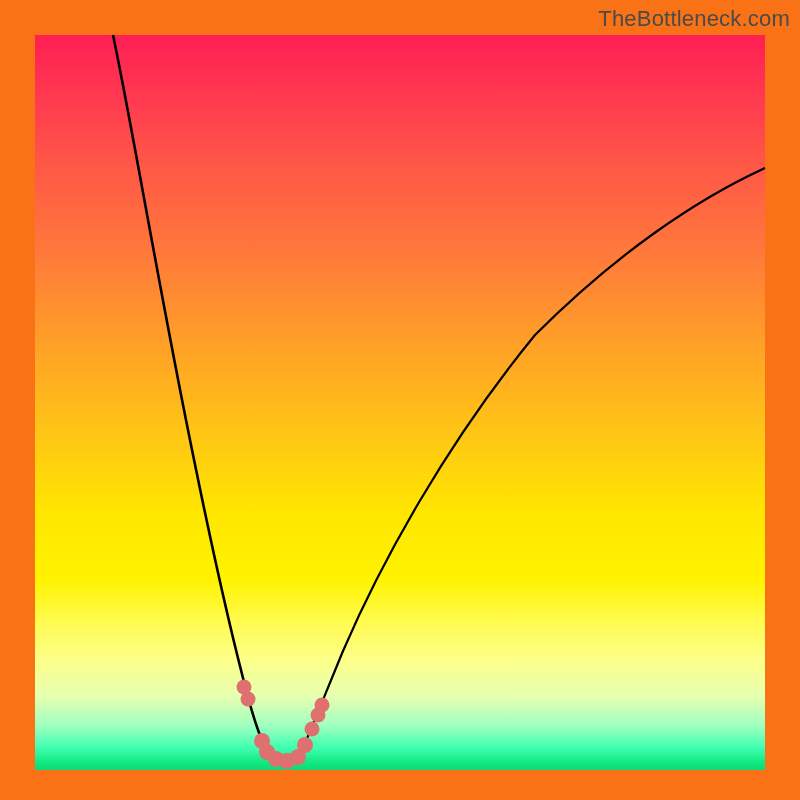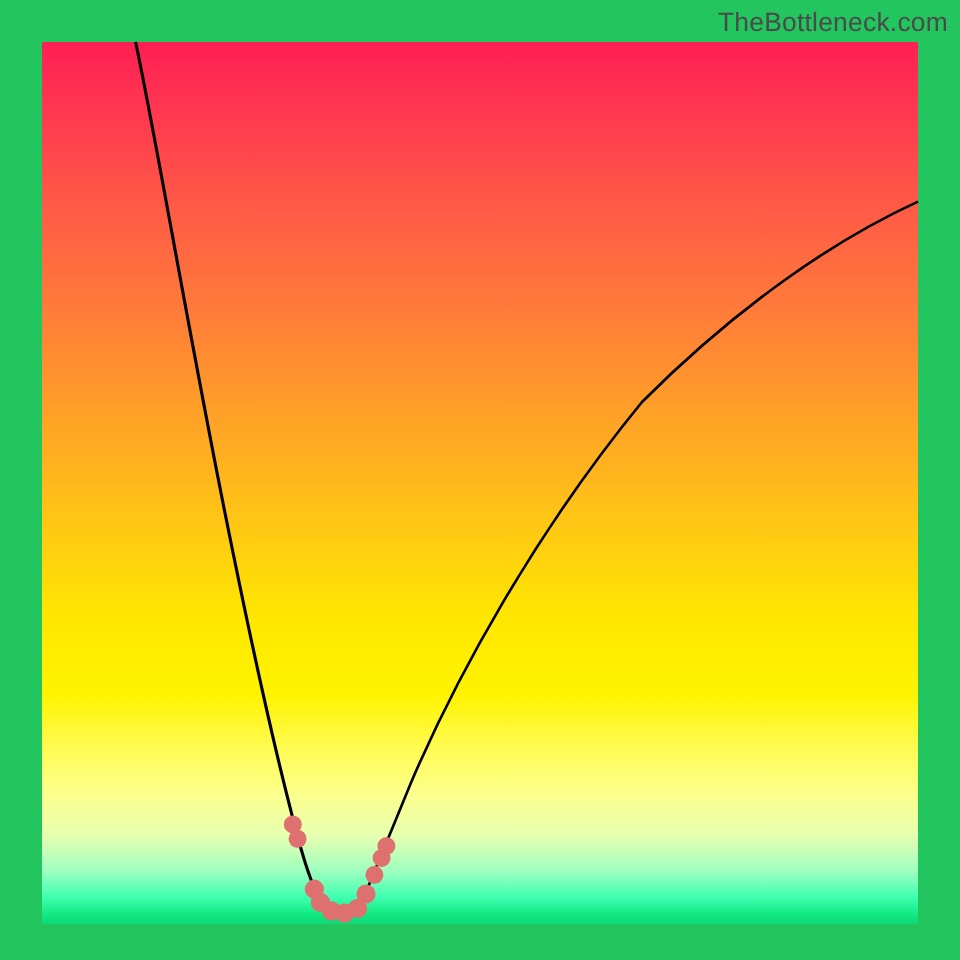--- a/index.html
+++ b/index.html
@@ -10,21 +10,21 @@
     background: #000;
     overflow: hidden;
     font-family: Arial, Helvetica, sans-serif;
   }
   .frame {
     position: absolute;
     left: 0;
     top: 0;
     width: 800px;
     height: 800px;
-    background: #22c55e;
+    background: #f97316;
   }
   .plot-area {
     position: absolute;
     left: 35px;
     top: 35px;
     width: 730px;
     height: 735px;
     
     background: linear-gradient(
       to bottom,

